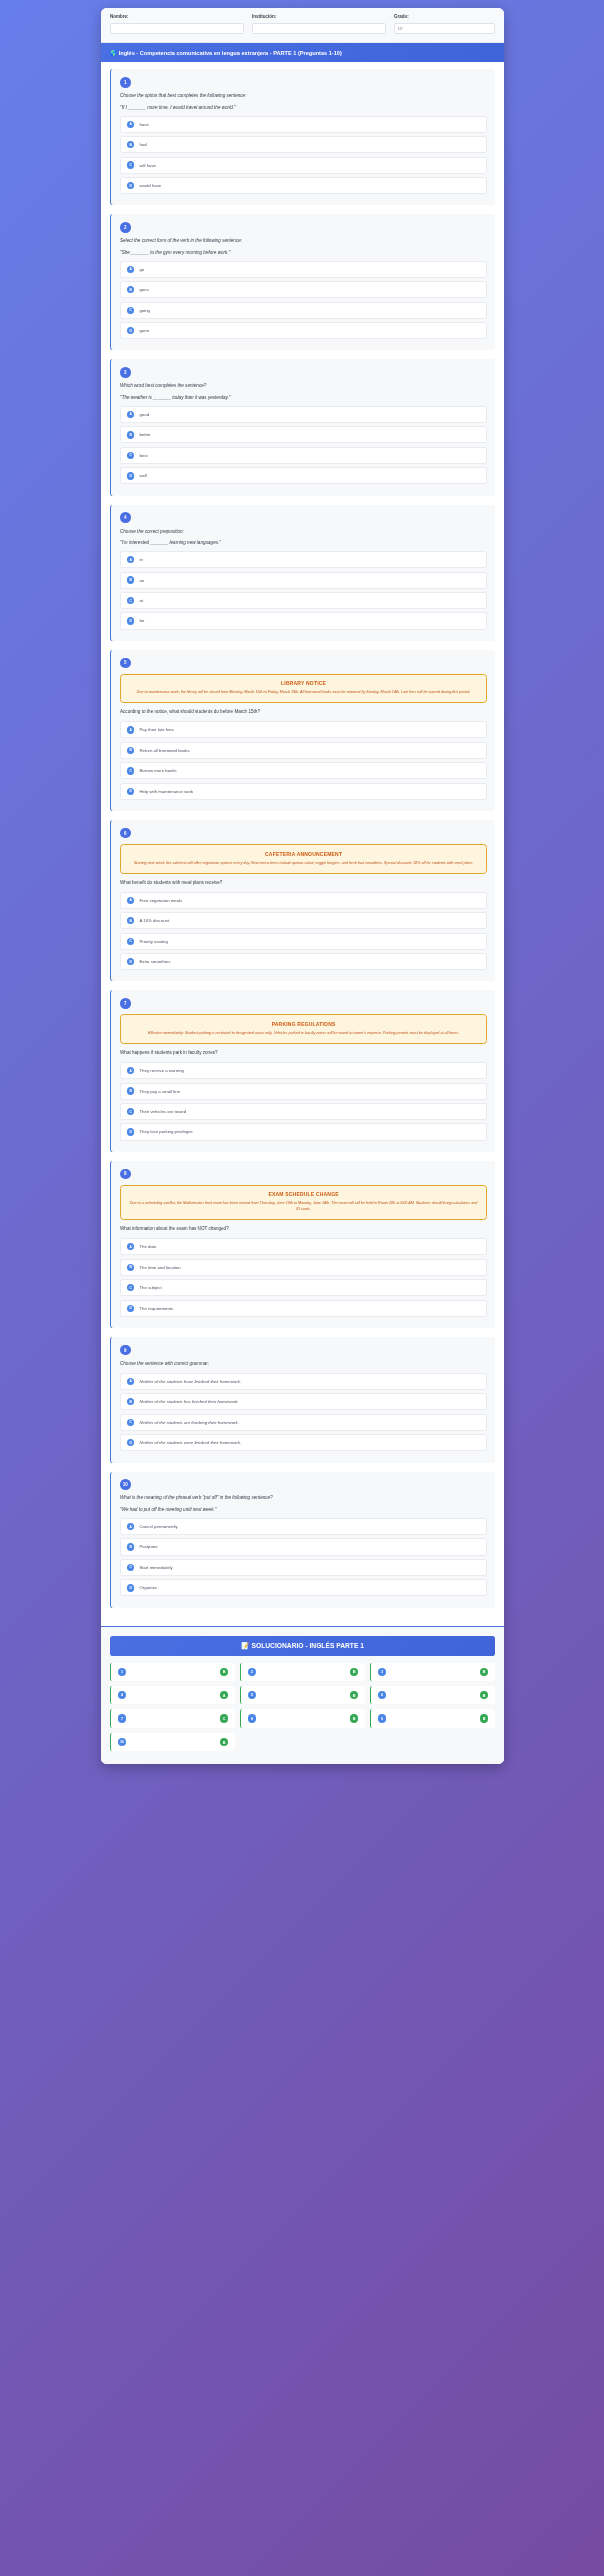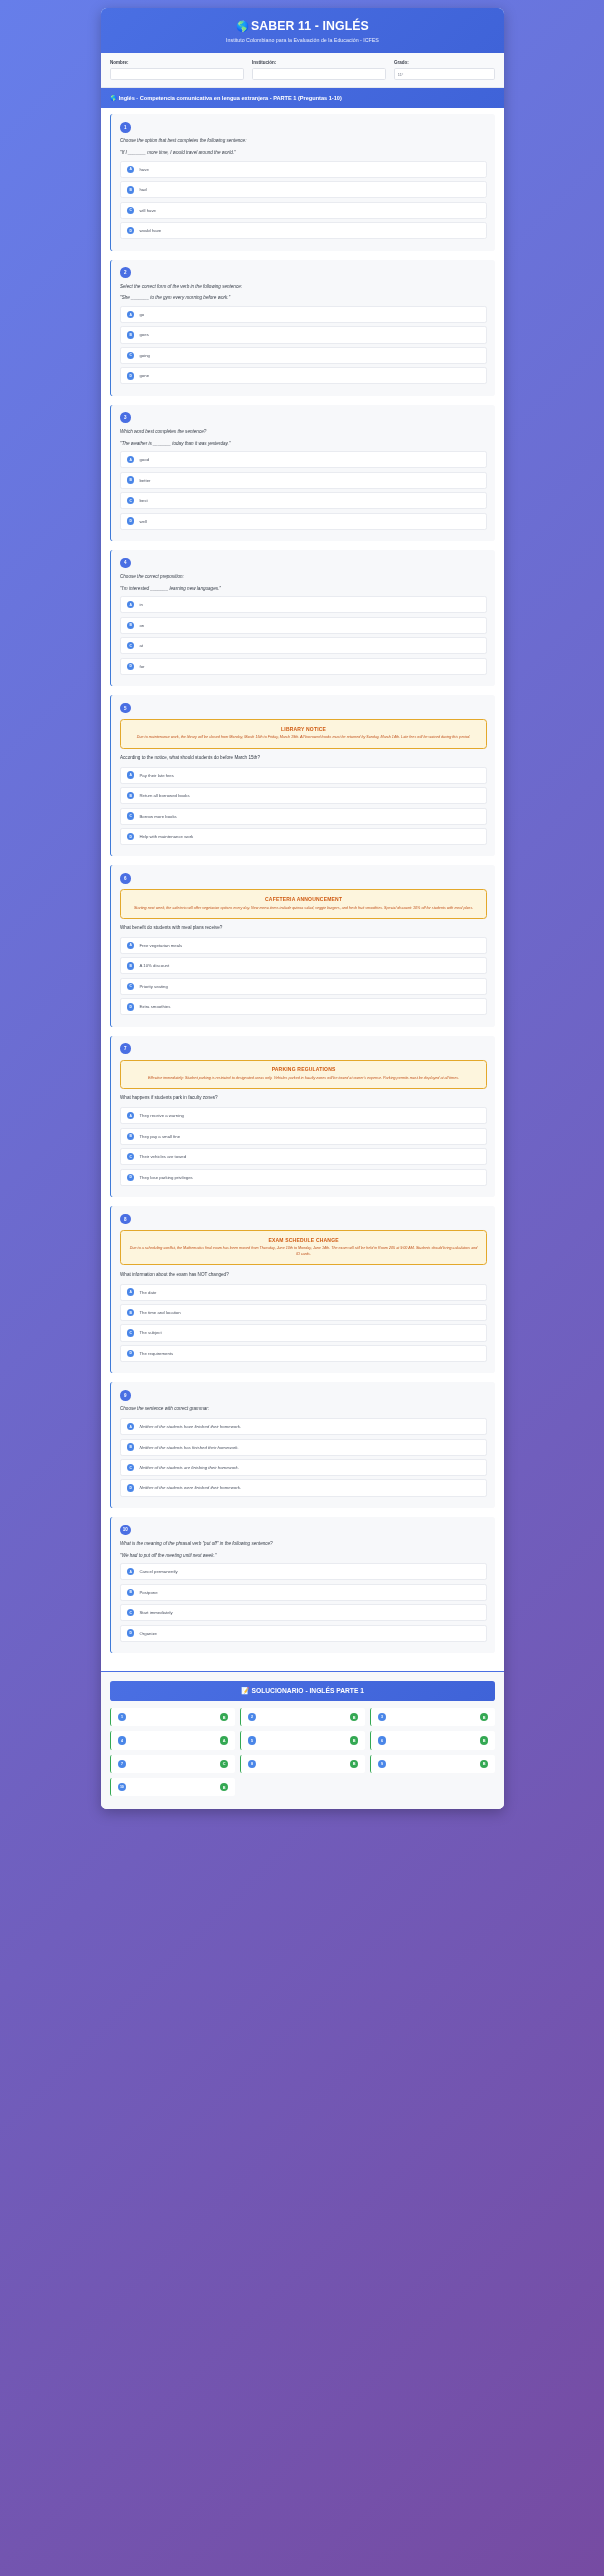--- a/index.html
+++ b/index.html
@@ -226,26 +226,20 @@
     align-items: center;
     justify-content: center;
   }
 </style>
 </head>
 <body>
 
 <div class="page">
   <div class="sheet">
 
-    <div class="exam-header">
-      <div class="exam-title">
-        <span class="globe">🌎</span><span>SABER 11 - INGLÉS</span>
-      </div>
-      <div class="exam-subtitle">Instituto Colombiano para la Evaluación de la Educación - ICFES</div>
-    </div>
 
     <div class="student-info">
       <div class="field">
         <span class="field-label">Nombre:</span>
         <input class="field-input" type="text" value="" style="">
       </div>
       <div class="field">
         <span class="field-label">Institución:</span>
         <input class="field-input" type="text" value="" style="">
       </div>

